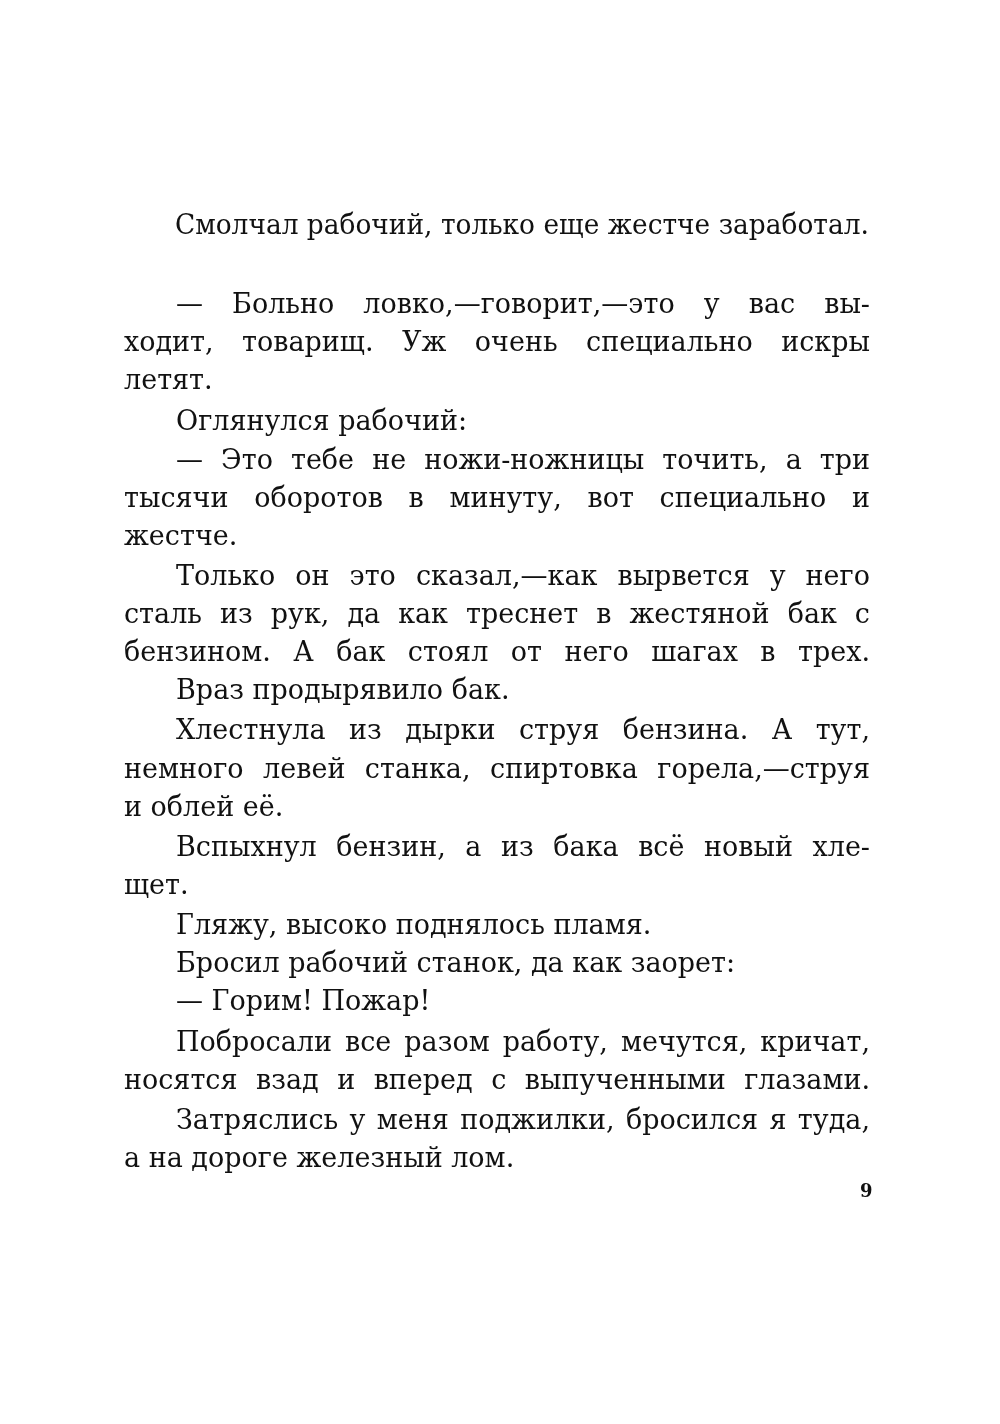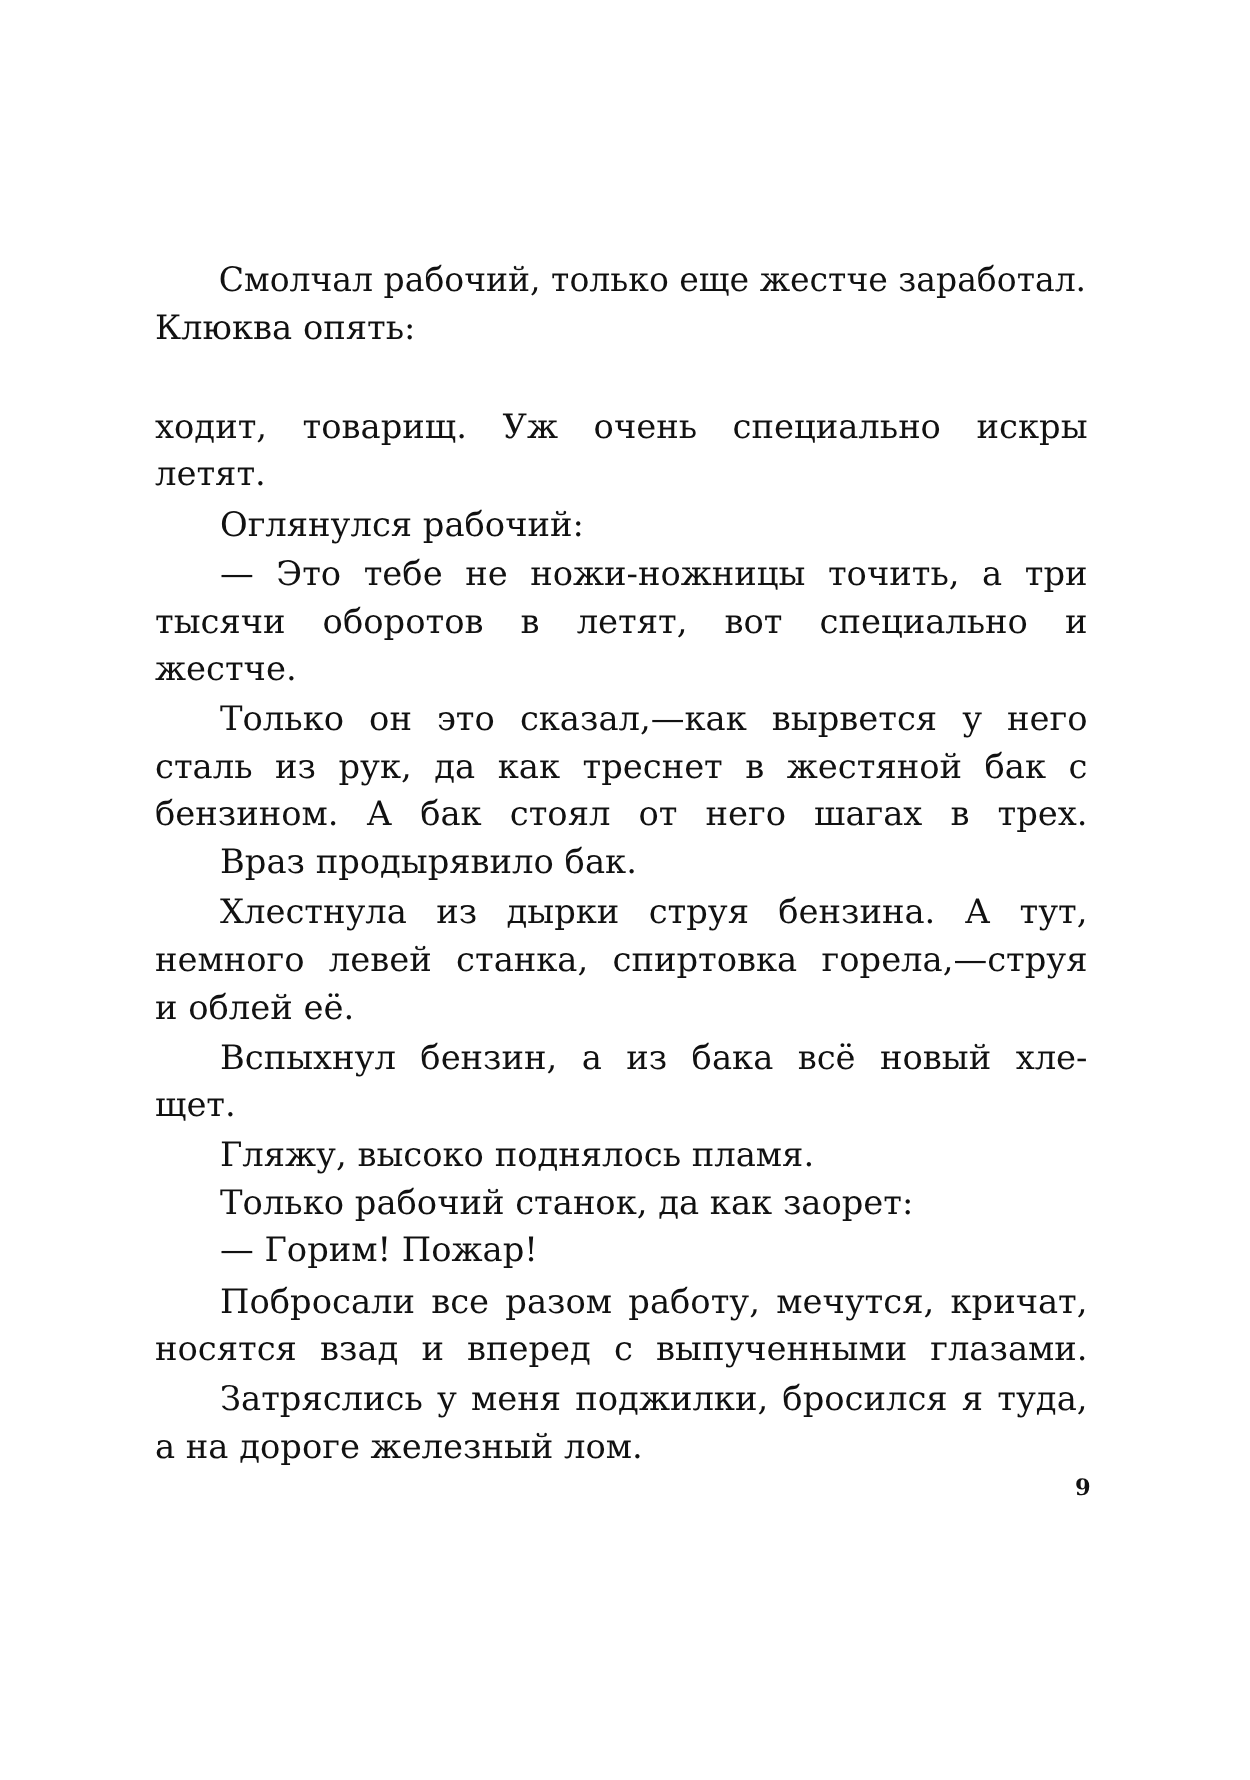--- a/index.html
+++ b/index.html
@@ -49,38 +49,38 @@
       font-size: 18px;
       font-weight: bold;
       color: #111111;
     }
   </style>
 </head>
 <body>
 
 <div class="page">
   <div class="line indent justify" style="top: 206px; text-align: left; text-align-last: left; width: 710.828px; transform: scaleX(0.979081);">Смолчал рабочий, только еще жестче заработал.</div>
-  <div class="line" style="top:244px">Клюква опять:</div>
+  <div class="line indent justify" style="top:285px">— Больно ловко,—говорит,—это у вас вы-</div>
   <div class="line" style="top:361px">летят.</div>
   <div class="line justify" style="top:323px">ходит, товарищ. Уж очень специально искры</div>
   <div class="line indent" style="top:402px">Оглянулся рабочий:</div>
   <div class="line indent justify" style="top:441px">— Это тебе не ножи-ножницы точить, а три</div>
-  <div class="line justify" style="top:479px">тысячи оборотов в летят, вот специально и</div>
+  <div class="line justify" style="top:479px">тысячи оборотов в минуту, вот специально и</div>
   <div class="line" style="top:517px">жестче.</div>
   <div class="line indent justify" style="top:557px">Только он это сказал,—как вырвется у него</div>
   <div class="line justify" style="top:595px">сталь из рук, да как треснет в жестяной бак с</div>
   <div class="line indent" style="top:671px">Враз продырявило бак.</div>
   <div class="line justify" style="top:633px">бензином. А бак стоял от него шагах в трех.</div>
   <div class="line indent justify" style="top:711px">Хлестнула из дырки струя бензина. А тут,</div>
   <div class="line justify" style="top:750px">немного левей станка, спиртовка горела,—струя</div>
   <div class="line" style="top:788px">и облей её.</div>
   <div class="line indent justify" style="top:828px">Вспыхнул бензин, а из бака всё новый хле-</div>
   <div class="line" style="top:866px">щет.</div>
   <div class="line indent" style="top:906px">Гляжу, высоко поднялось пламя.</div>
-  <div class="line indent" style="top:944px">Только рабочий станок, да как заорет:</div>
+  <div class="line indent" style="top:944px">Бросил рабочий станок, да как заорет:</div>
   <div class="line indent" style="top:982px">— Горим! Пожар!</div>
   <div class="line indent justify" style="top:1023px">Побросали все разом работу, мечутся, кричат,</div>
   <div class="line justify" style="top:1061px">носятся взад и вперед с выпученными глазами.</div>
   <div class="line indent justify" style="top:1101px">Затряслись у меня поджилки, бросился я туда,</div>
   <div class="line" style="top:1139px">а на дороге железный лом.</div>
 
   <div class="page-number">9</div>
 </div>
 
 </body></html>

